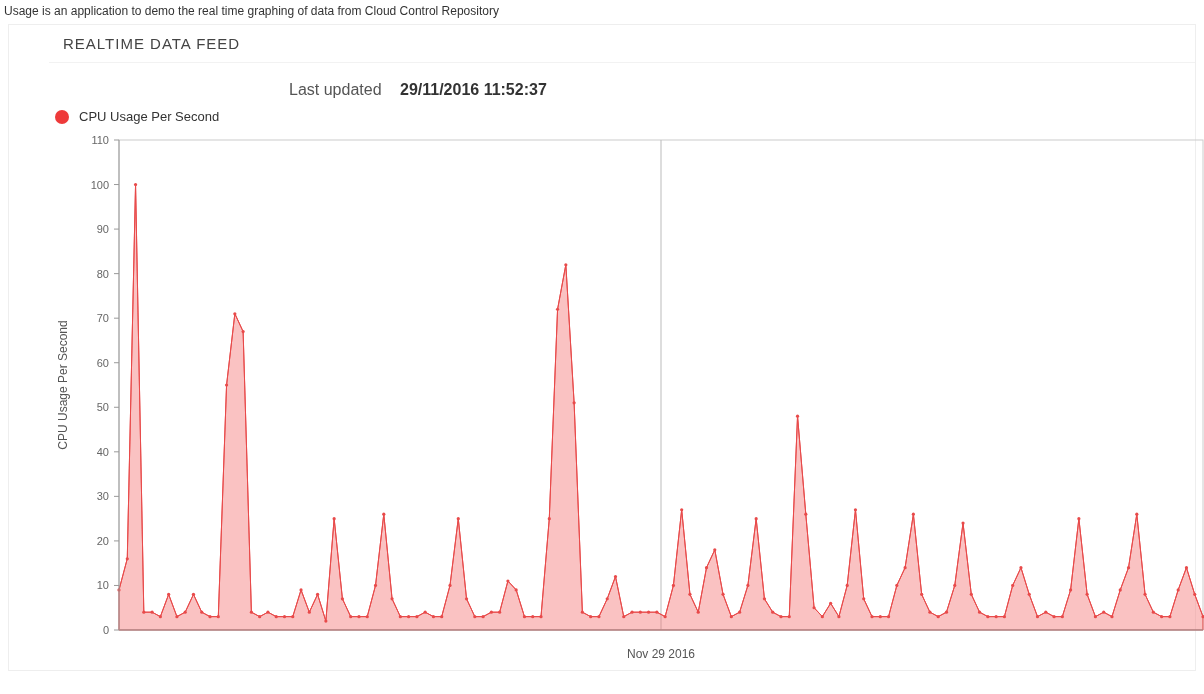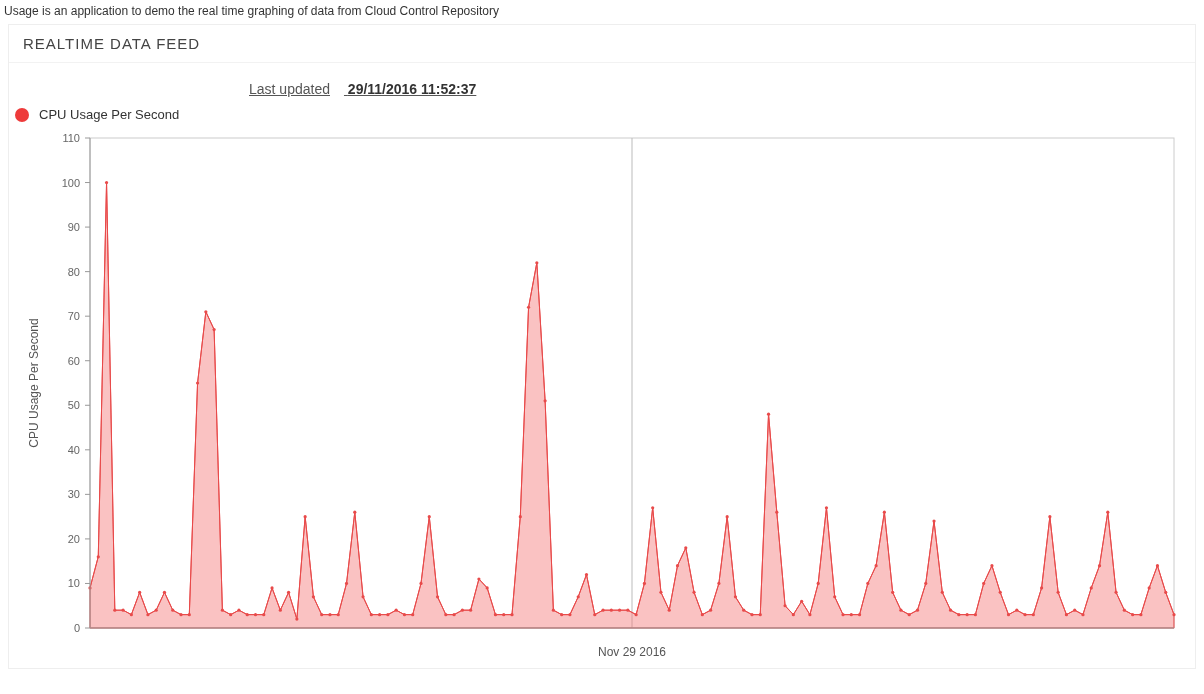--- a/index.html
+++ b/index.html
@@ -12,36 +12,36 @@
   }
   .app-desc {
     font-size: 12px;
     color: #333;
     padding: 4px 4px 4px 4px;
   }
   .panel {
     border: 1px solid #eee;
     margin: 2px 8px 0 8px;
     background: #fff;
+    padding-left: 40px;
   }
   .panel-header {
     padding: 10px 14px;
     font-size: 15px;
     letter-spacing: 1px;
     color: #444;
     border-bottom: 1px solid #f2f2f2;
     font-weight: 400;
   }
   .updated-row {
     text-align: left;
     padding: 18px 0 2px 0;
     margin-left: 240px;
-    font-size: 14px;
+    font-size: 16px;
     color: #555;
-    text-decoration: underline;
   }
   .updated-row .label { margin-right: 14px; color:#555; }
   .updated-row .value { font-weight: 700; color:#333; }
   .legend-row {
     display: flex;
     align-items: center;
     gap: 10px;
     padding: 8px 6px 6px 6px;
   }
   .legend-dot {

